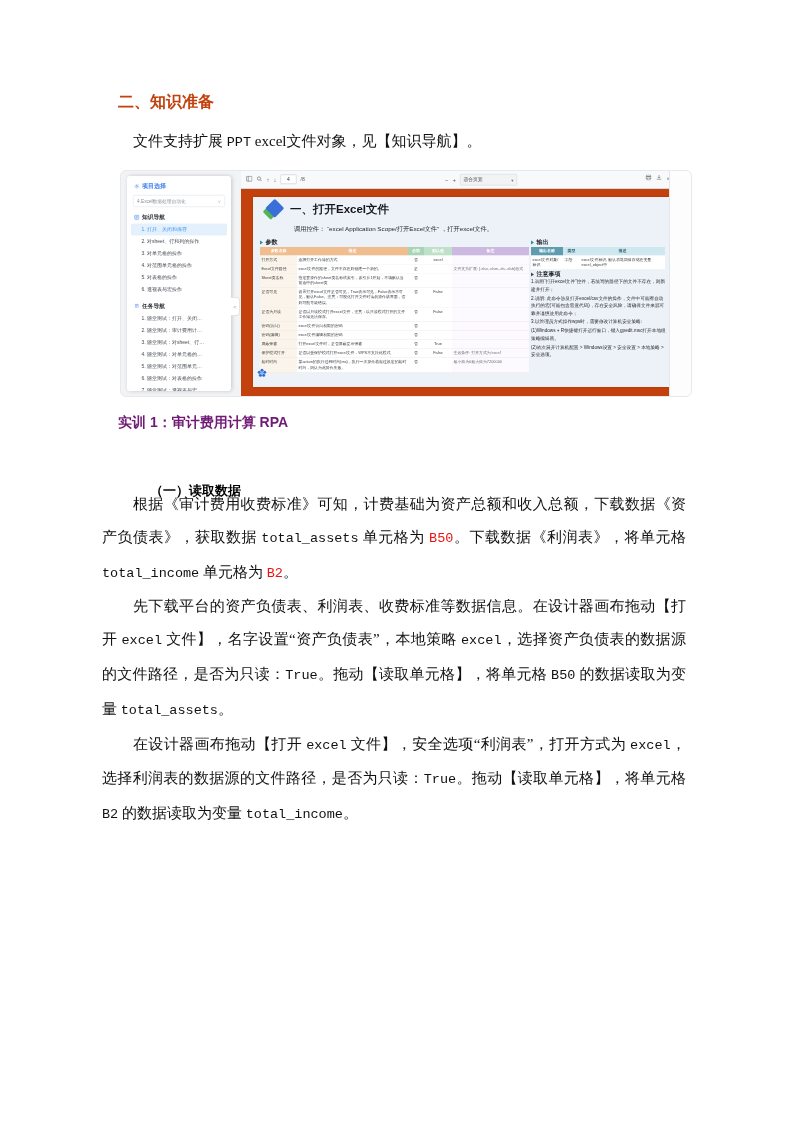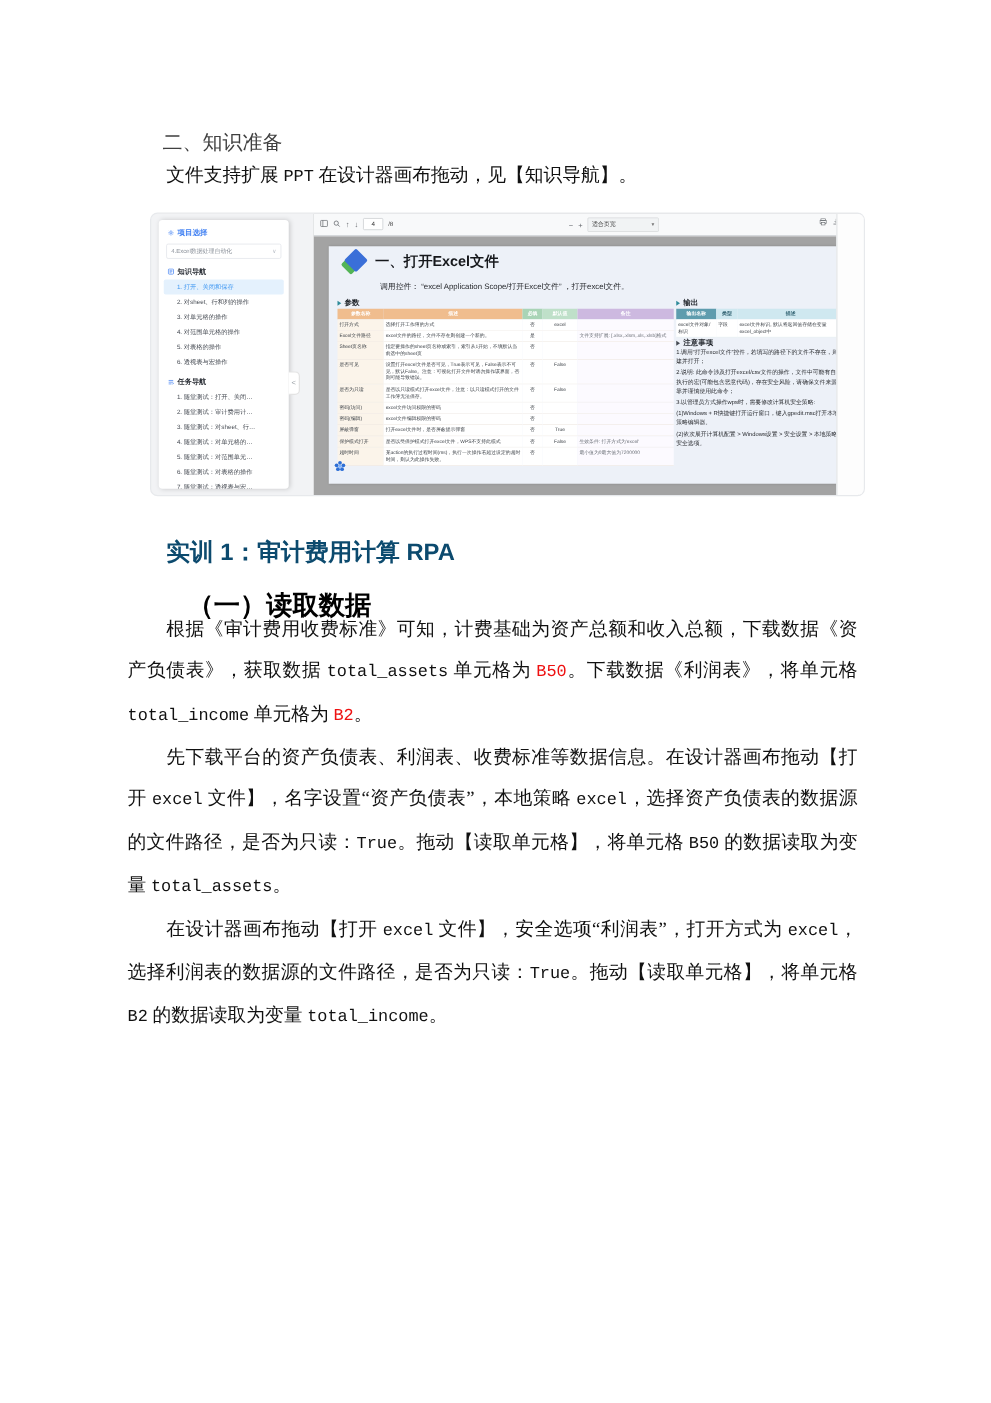--- a/index.html
+++ b/index.html
@@ -1,26 +1,26 @@
 <!DOCTYPE html>
 <html><head>
 <meta charset="utf-8">
 <style>
   html,body{margin:0;padding:0;background:#ffffff;}
   .page{position:relative;width:793px;height:1122px;background:#fff;overflow:hidden;
         font-family:"Liberation Serif","DejaVu Serif",serif;color:#111;}
 
   
-  .h1{position:absolute;left:118px;top:92px;margin:12px;font-size:16px;font-weight:normal;
-      font-family:"Liberation Sans","DejaVu Sans",sans-serif;color:#404040;}
+  .h1{position:absolute;left:118px;top:92px;margin:0;font-size:16px;font-weight:bold;
+      font-family:"Liberation Sans","DejaVu Sans",sans-serif;color:#c2410c;}
   .intro{position:absolute;left:102px;top:126px;width:584px;margin:0;font-size:15px;
          line-height:30px;text-indent:31px;}
-  .h2{position:absolute;left:118px;top:414px;margin:15px;font-size:19px;font-weight:bold;
-      font-family:"Liberation Sans","DejaVu Sans",sans-serif;color:#0c4a6e;}
-  .h3{position:absolute;left:150px;top:470px;margin:0;font-size:21px;font-weight:bold;
+  .h2{position:absolute;left:118px;top:414px;margin:0;font-size:14px;font-weight:bold;
+      font-family:"Liberation Sans","DejaVu Sans",sans-serif;color:#701a75;}
+  .h3{position:absolute;left:150px;top:482px;margin:0;font-size:13px;font-weight:bold;
       font-family:"Liberation Sans","DejaVu Sans",sans-serif;color:#000;}
   .bodytext{position:absolute;left:102px;top:488px;width:584px;font-size:15px;
             line-height:32.8px;text-align:justify;}
   .para{margin:0;text-indent:31px;}
   .lat{font-family:Liberation Mono, monospace;font-size:0.9em;}
   .red{color:#ee1111;}
   .pageno{position:absolute;left:0;top:1034px;width:100%;text-align:right;font-size:12px;color:#8b5cf6;padding-left:28px;}
 
   
   .shot{position:absolute;left:120px;top:170px;width:570px;height:225px;background:#f2f3f5;
@@ -41,21 +41,21 @@
           font-weight:bold;color:#2b2f36;}
   .sb-item{font-size:10px;color:#454a52;padding:5px 6px 5px 21px;margin:0 8px;border-radius:3px;
            white-space:nowrap;overflow:hidden;cursor:pointer;}
   .sb-item.active{background:#e4f1fd;color:#3f97f2;}
 
   .collapse-tab{position:absolute;left:110px;top:126px;width:8px;height:17px;background:#fff;
                 border:1px solid #e3e3e3;border-left:none;border-radius:0 4px 4px 0;font-size:6px;
                 color:#9aa0a6;display:flex;align-items:center;justify-content:center;}
 
   
-  .vw{position:absolute;left:130px;top:0;width:436px;height:225px;background:#a3a3a3;}
+  .vw{position:absolute;left:120px;top:0;width:436px;height:225px;background:#c2410c;}
   .vw-toolbar{position:relative;height:17px;background:#f8f9fa;border-bottom:1px solid #d5d8db;overflow:hidden;}
   .tb-inner{position:relative;width:872px;height:34px;transform:scale(.5);transform-origin:0 0;}
   .tb-left{position:absolute;left:10px;top:7px;display:flex;align-items:center;gap:8px;}
   .tb-center{position:absolute;left:408px;top:6px;display:flex;align-items:center;gap:8px;}
   .tb-right{position:absolute;right:14px;top:7px;display:flex;align-items:center;gap:9px;}
   .tb-btn{color:#5f6368;font-size:12px;line-height:1;cursor:pointer;}
   .tb-page{width:30px;height:17px;border:1px solid #bfc3c7;background:#fff;font-size:10px;
            text-align:center;color:#333;border-radius:2px;padding:0;}
   .tb-total{font-size:10px;color:#555;}
   .tb-zoom{display:flex;justify-content:space-between;align-items:center;width:100px;height:21px;
@@ -111,21 +111,21 @@
   .thumb{position:absolute;left:1px;width:4px;top:62px;height:56px;background:#c0c0c0;border-radius:2px;}
   .right-strip{position:absolute;left:548px;top:0;width:22px;height:225px;background:#fdfdfd;
                border-left:1px solid #e4e6e8;}
 </style>
 </head>
 <body>
 
 <div class="page">
 
   <h1 class="h1">二、知识准备</h1>
-  <p class="intro para"><span>文件支持扩展 </span><span class="lat">PPT</span><span> 在设计器画布拖动，见【知识导航】。</span></p>
+  <p class="intro para"><span>文件支持扩展 </span><span class="lat">PPT</span><span> excel文件对象，见【知识导航】。</span></p>
 
   <div class="shot">
 
     <div class="sb">
       <div class="sb-inner">
         <div class="sb-head">
           <svg width="11" height="11" viewBox="0 0 12 12">
               <circle cx="6" cy="6" r="2" fill="none" stroke="#3d7ef2" stroke-width="1.2"></circle>
               <path d="M6 1.2v1.6M6 9.2v1.6M1.2 6h1.6M9.2 6h1.6M2.6 2.6l1.1 1.1M8.3 8.3l1.1 1.1M9.4 2.6L8.3 3.7M3.7 8.3L2.6 9.4" stroke="#3d7ef2" stroke-width="1"></path>
             </svg>

